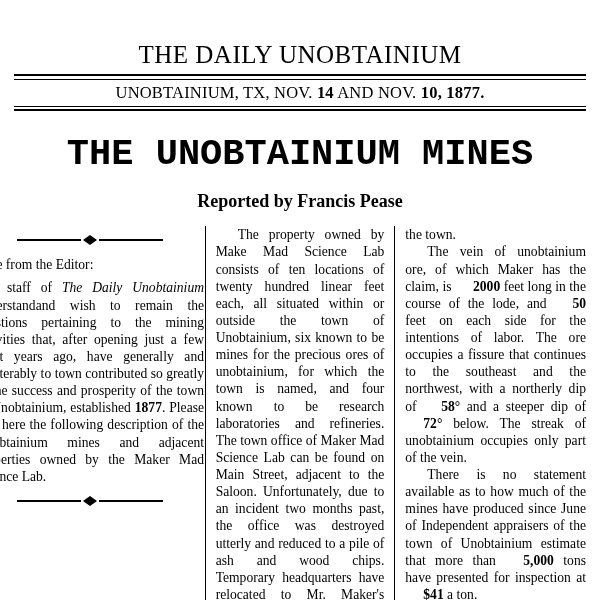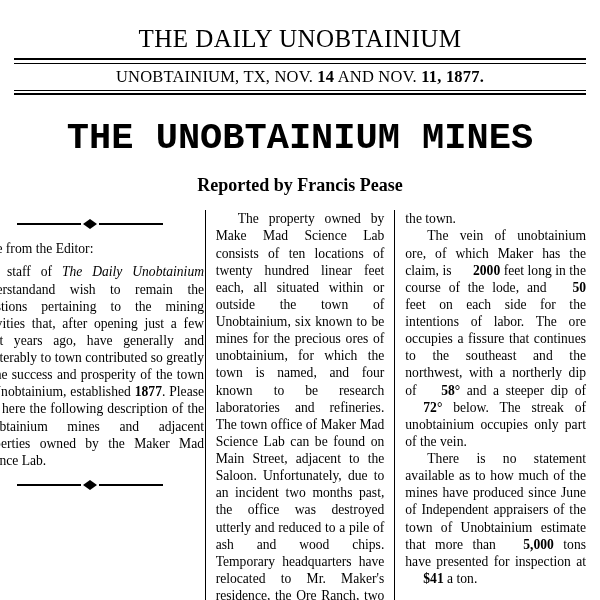--- a/index.html
+++ b/index.html
@@ -12,21 +12,21 @@
     background: #ffffff;
     font-family: "Liberation Serif", "DejaVu Serif", serif;
     color: #000000;
     overflow: hidden;
   }
   .page {
     width: 600px;
     height: 600px;
     position: relative;
     box-sizing: border-box;
-    padding: 0 14px;
+    padding: 16px 14px;
   }
 
   
   .masthead {
     padding-top: 26px;
     text-align: center;
   }
   .paper-title {
     font-size: 25px;
     letter-spacing: 0.5px;
@@ -130,21 +130,21 @@
   b.num { font-weight: bold; margin-left: 18px; }
 </style>
 </head>
 <body>
 
 <div class="page">
 
   <div class="masthead">
     <div class="paper-title">THE DAILY UNOBTAINIUM</div>
     <div class="rule-double"></div>
-    <div class="dateline"><span>UNOBTAINIUM, TX, NOV. </span><b>14</b><span> AND NOV. </span><b>11</b><b>, 1877.</b></div>
+    <div class="dateline"><span>UNOBTAINIUM, TX, NOV. </span><b>14</b><span> AND NOV. </span><b>10</b><b>, 1877.</b></div>
     <div class="rule-thin"></div>
     <div class="rule-thick"></div>
   </div>
 
   <div class="headline">THE UNOBTAINIUM MINES</div>
   <div class="byline">Reported by Francis Pease</div>
 
   <div class="columns">
 
     <div class="col col-1">

